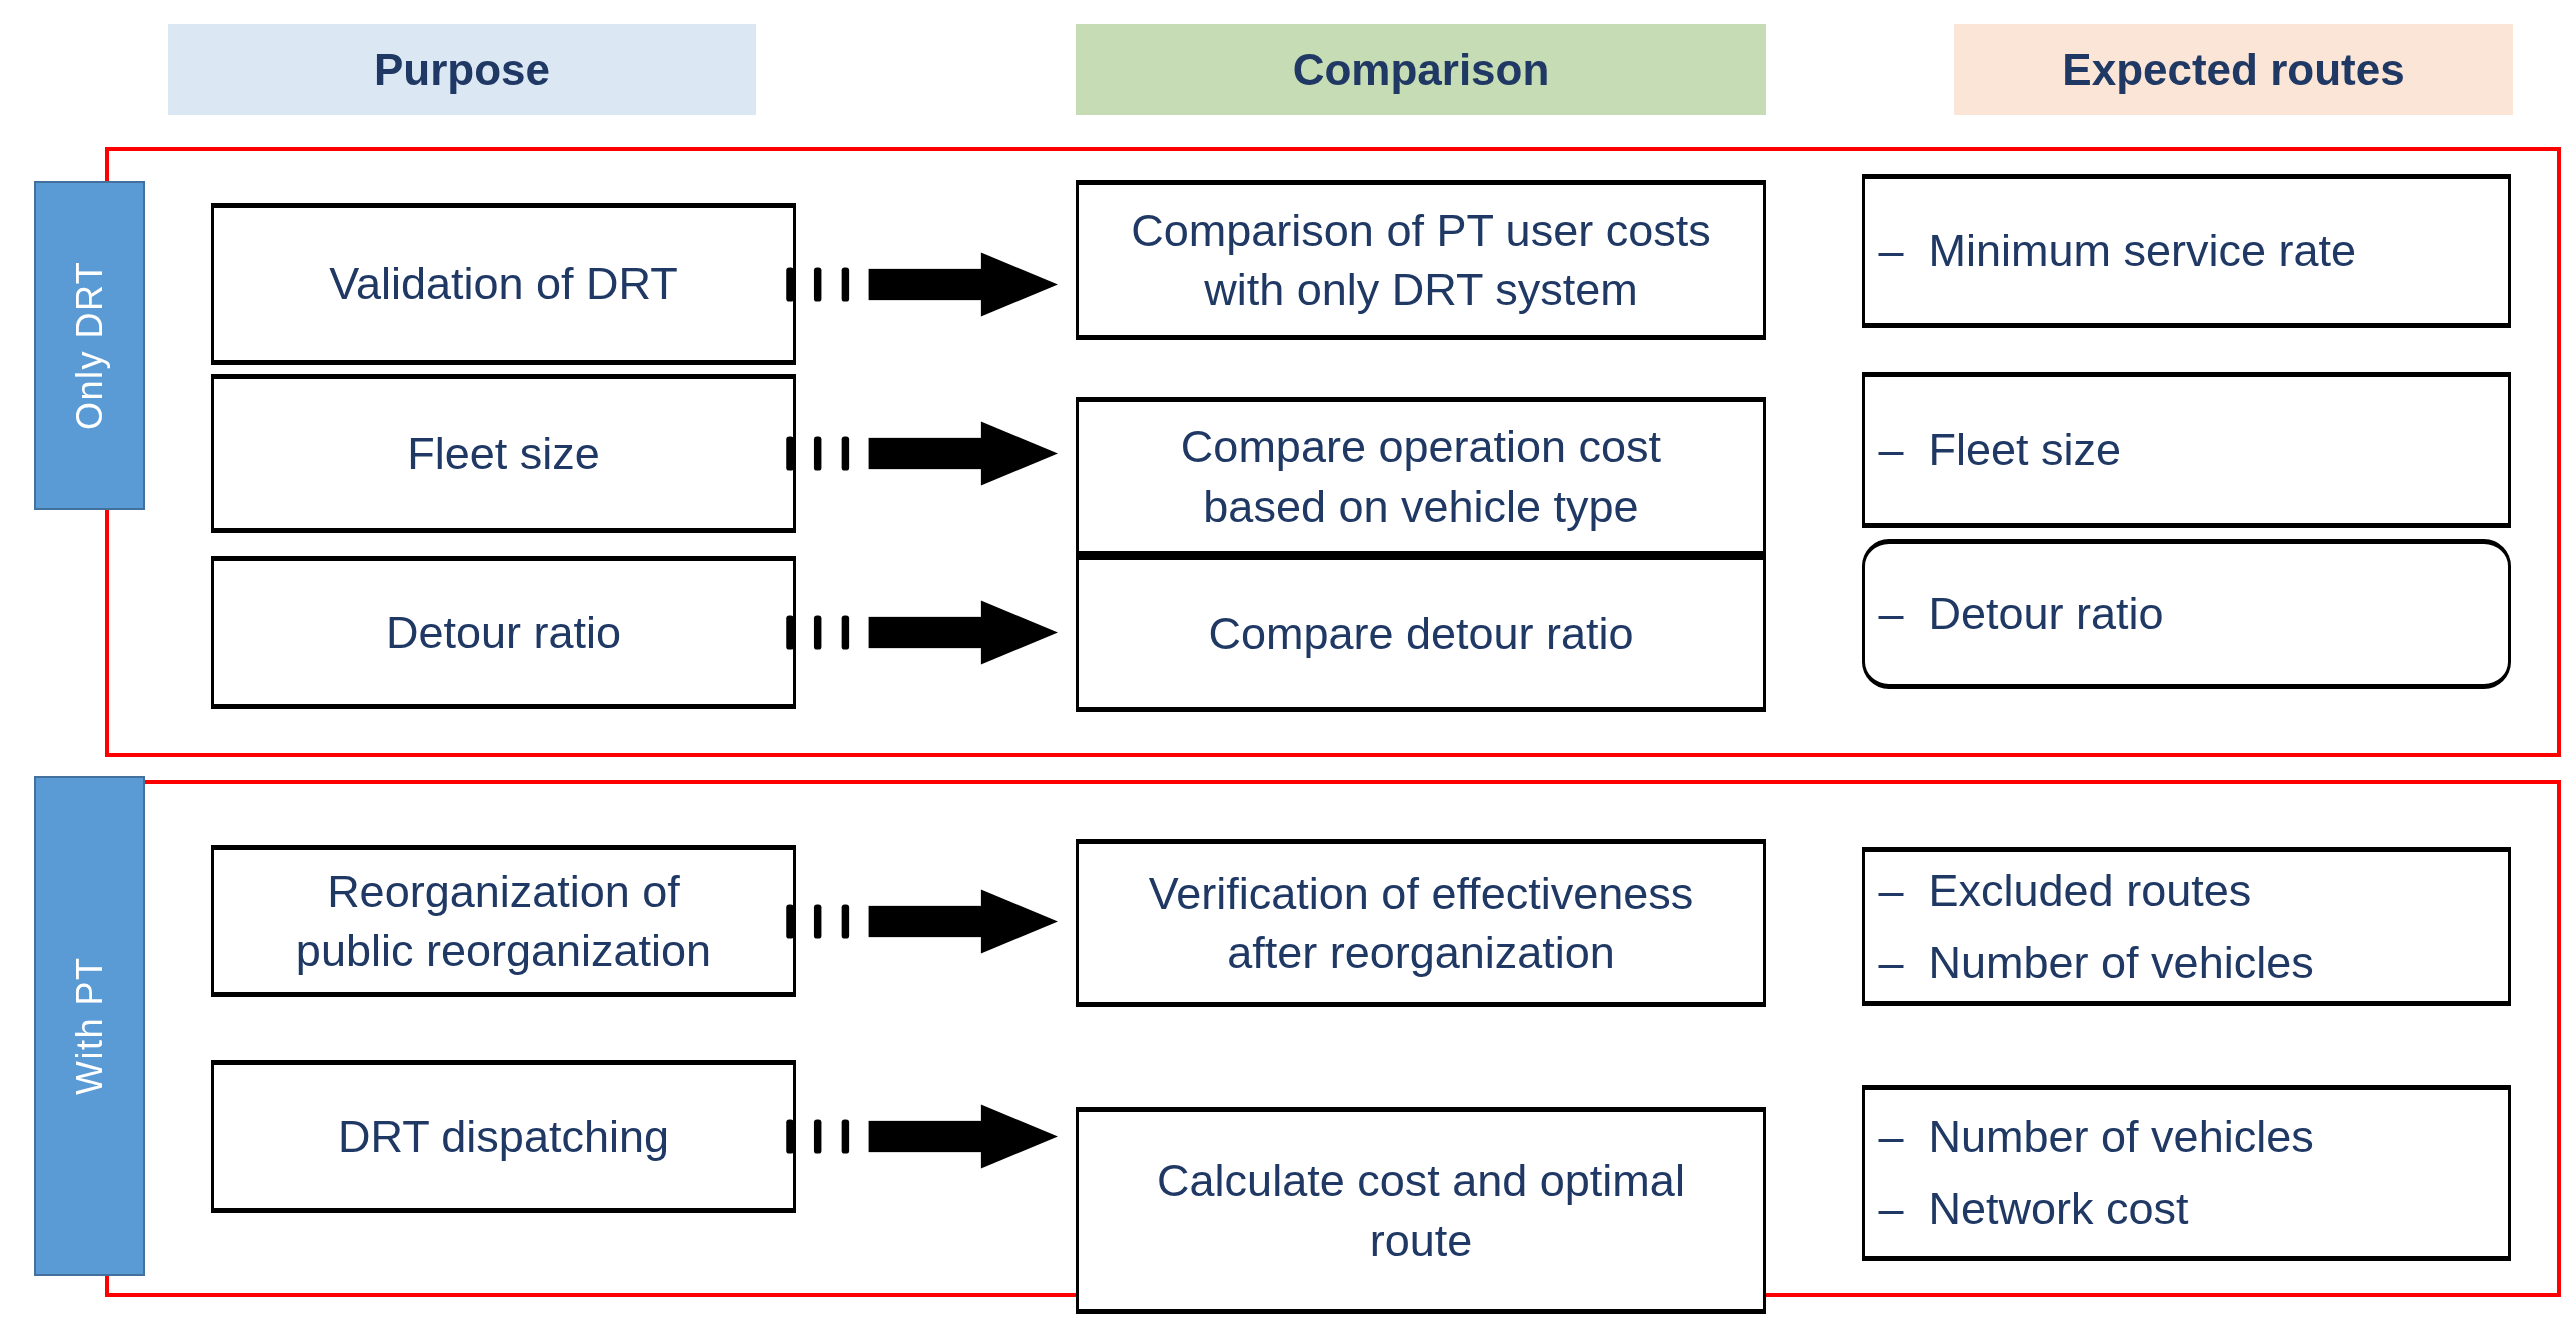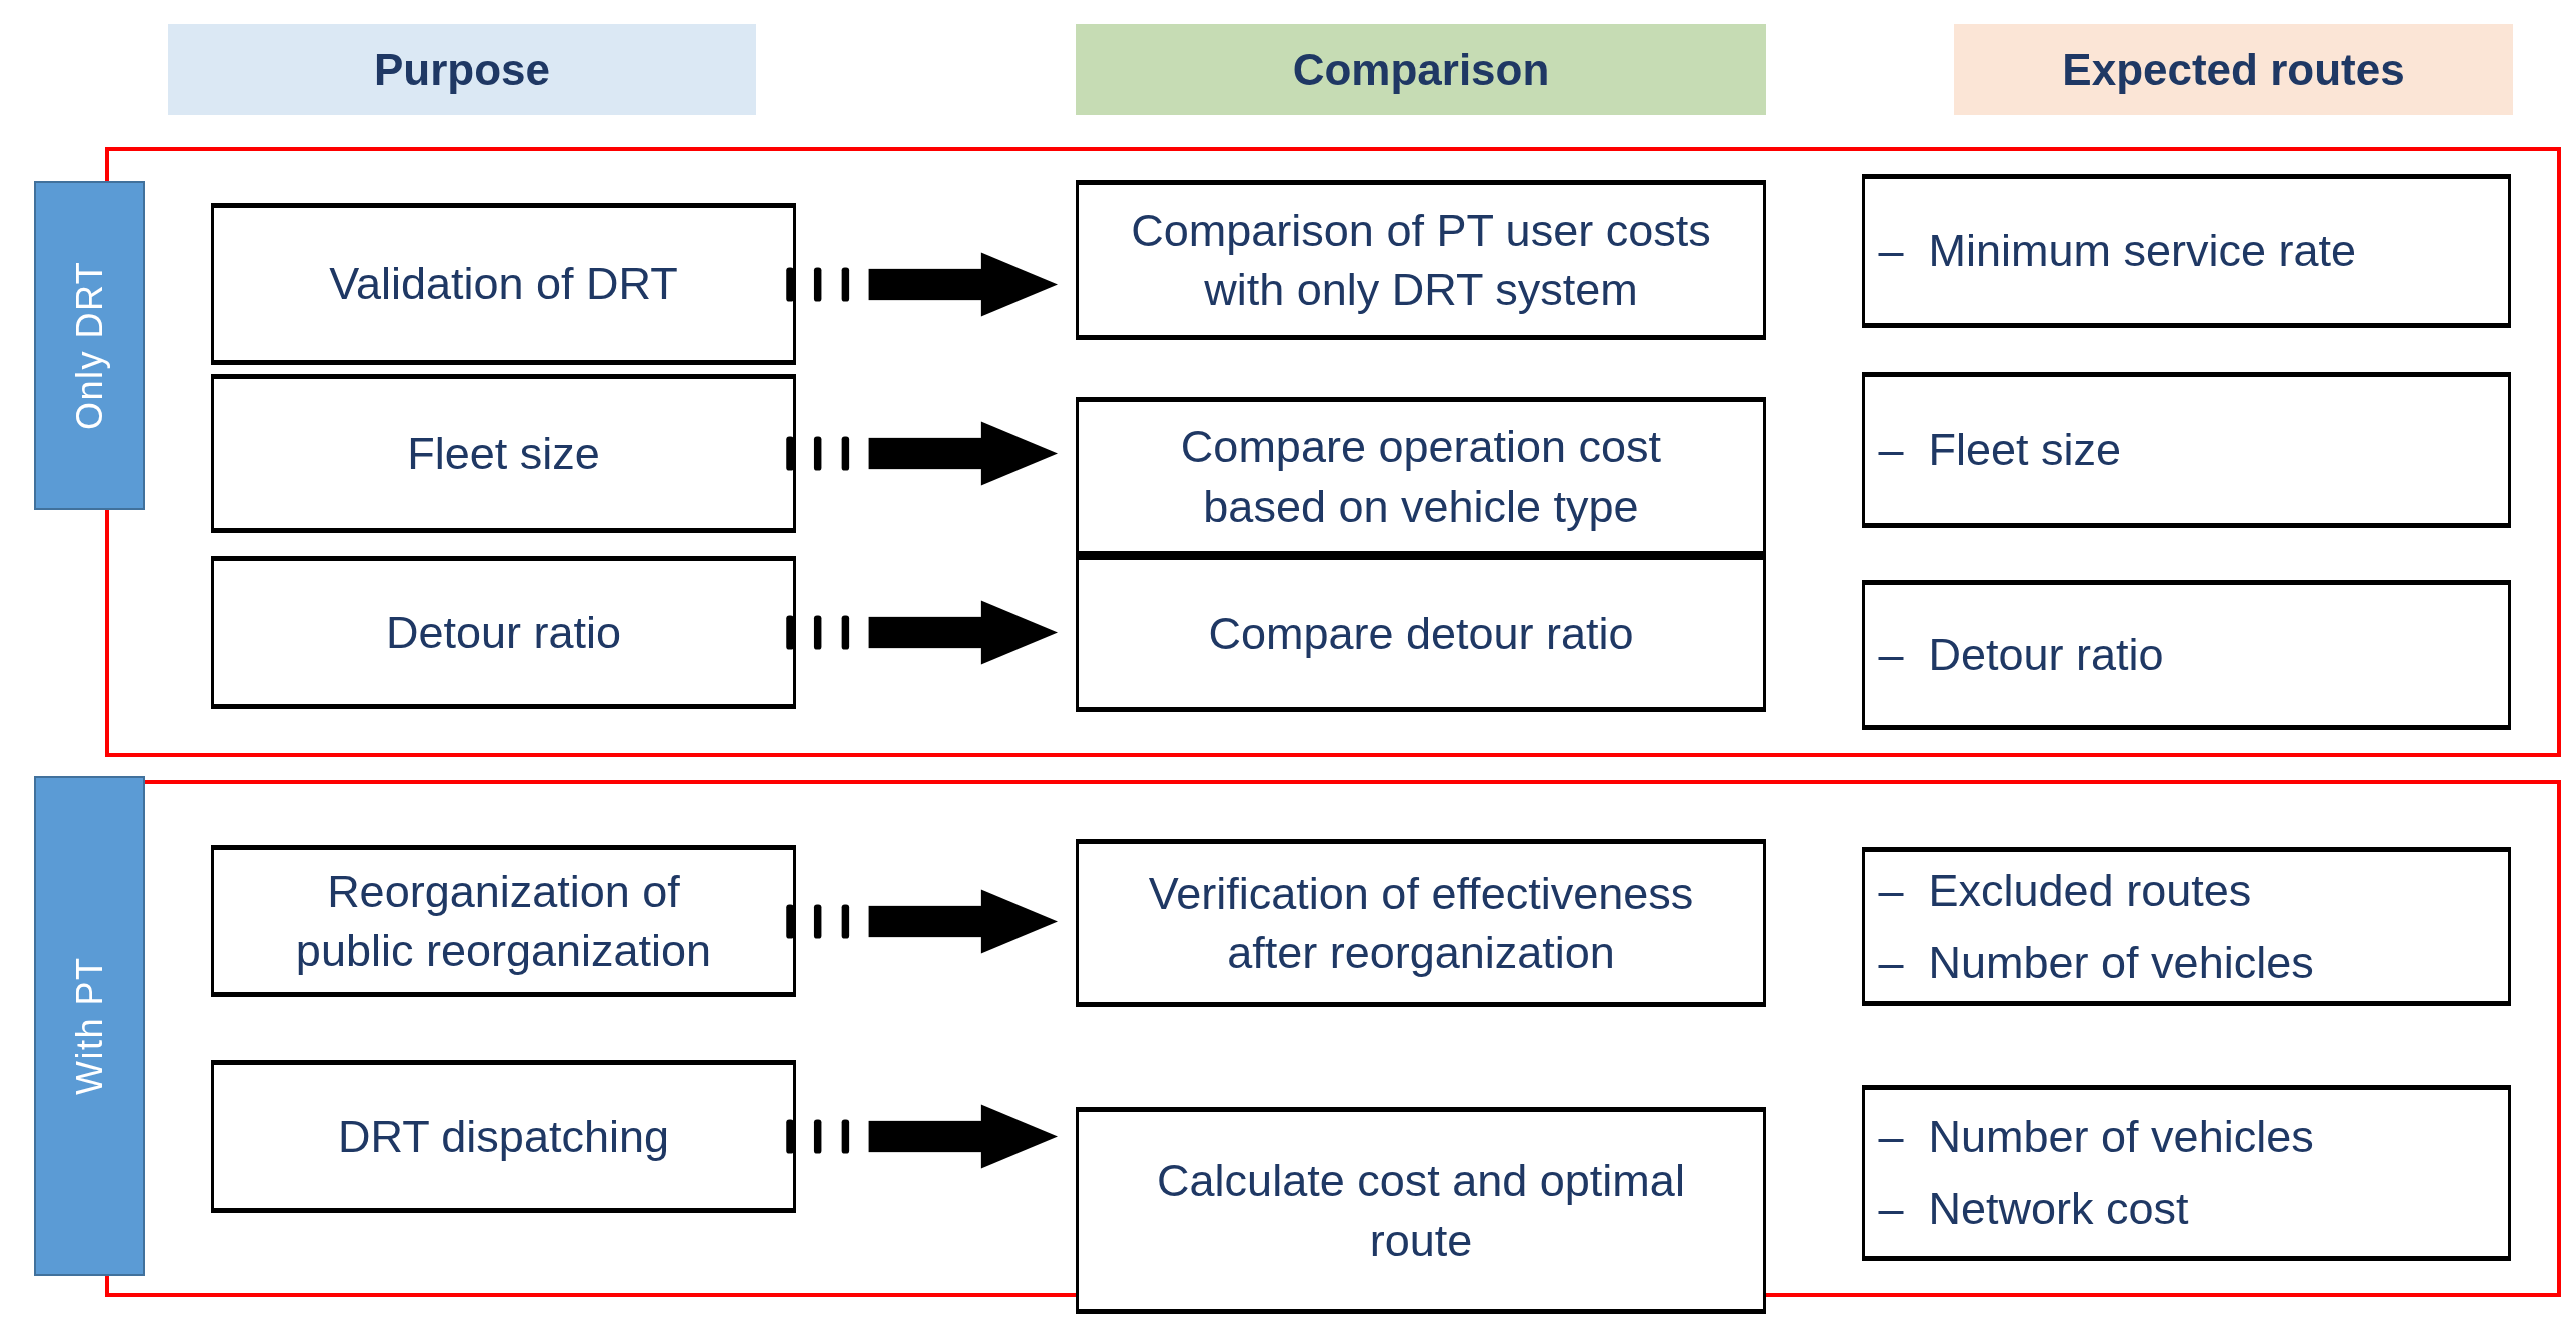--- a/index.html
+++ b/index.html
@@ -49,21 +49,21 @@
   .meth    { left:1076px; width:690px; }
   .exp     {
     left:1862px; width:649px;
     flex-direction:column; align-items:flex-start; justify-content:center;
     text-align:left; padding-right:15px;
   }
   .bullet { display:block; white-space:pre-wrap; line-height:1.6; }
 
   .r1p { top:203px;  height:162px; } .r1m { top:180px;  height:160px; } .r1e { top:174px;  height:154px; }
   .r2p { top:374px;  height:159px; } .r2m { top:369px;  height:159px;margin-top:28px; } .r2e { top:372px;  height:156px; }
-  .r3p { top:556px;  height:153px; } .r3m { top:555px;  height:157px; } .r3e { top:580px;  height:150px; }
+  .r3p { top:556px;  height:153px; } .r3m { top:555px;  height:157px; } .r3e { top:539px;  height:150px;border-radius:27px; }
   .r4p { top:845px; height:152px; } .r4m { top:839px; height:168px; } .r4e { top:847px; height:159px; }
   .r5p { top:1060px; height:153px; } .r5m { top:1107px; height:207px; } .r5e { top:1085px; height:176px; }
 
   
   .arrow { position:absolute; left:784px; width:274px; height:67px; z-index:2; fill:var(--arrow-black,#000000); }
   .a1 { top:251px; } .a2 { top:420px; } .a3 { top:599px; } .a4 { top:888px; } .a5 { top:1103px; }
 </style>
 </head>
 <body>
 

